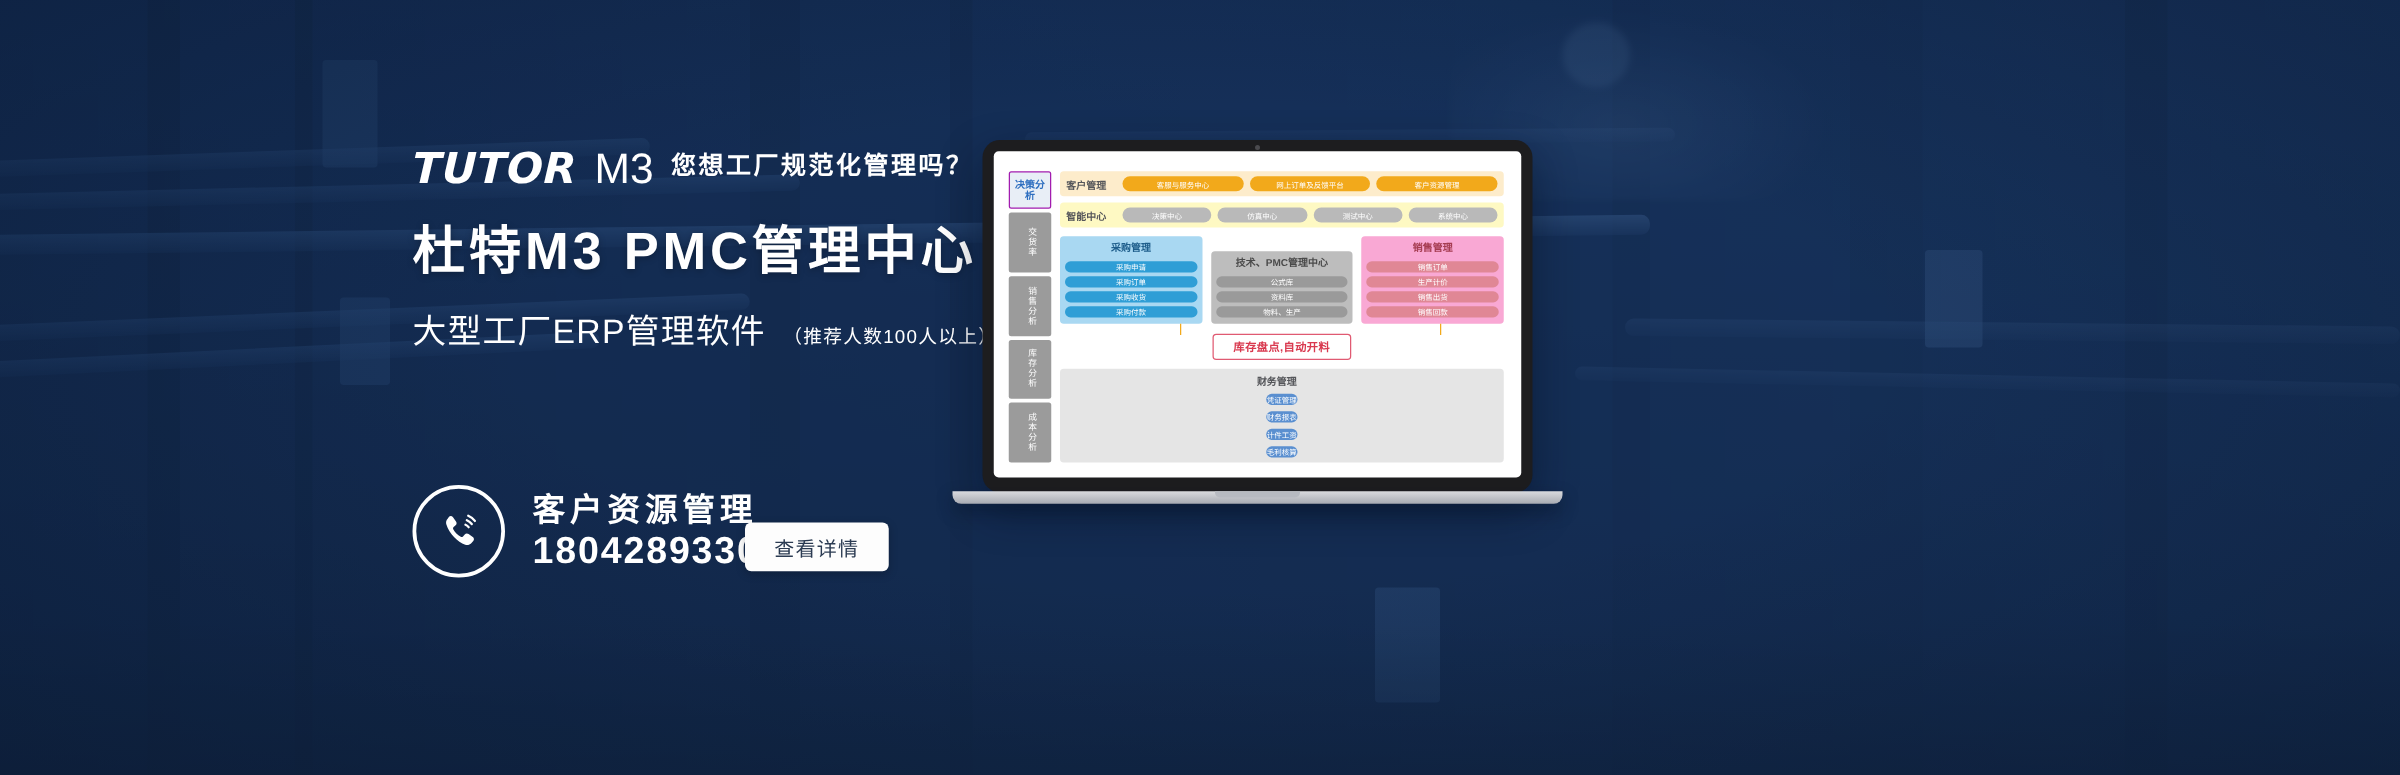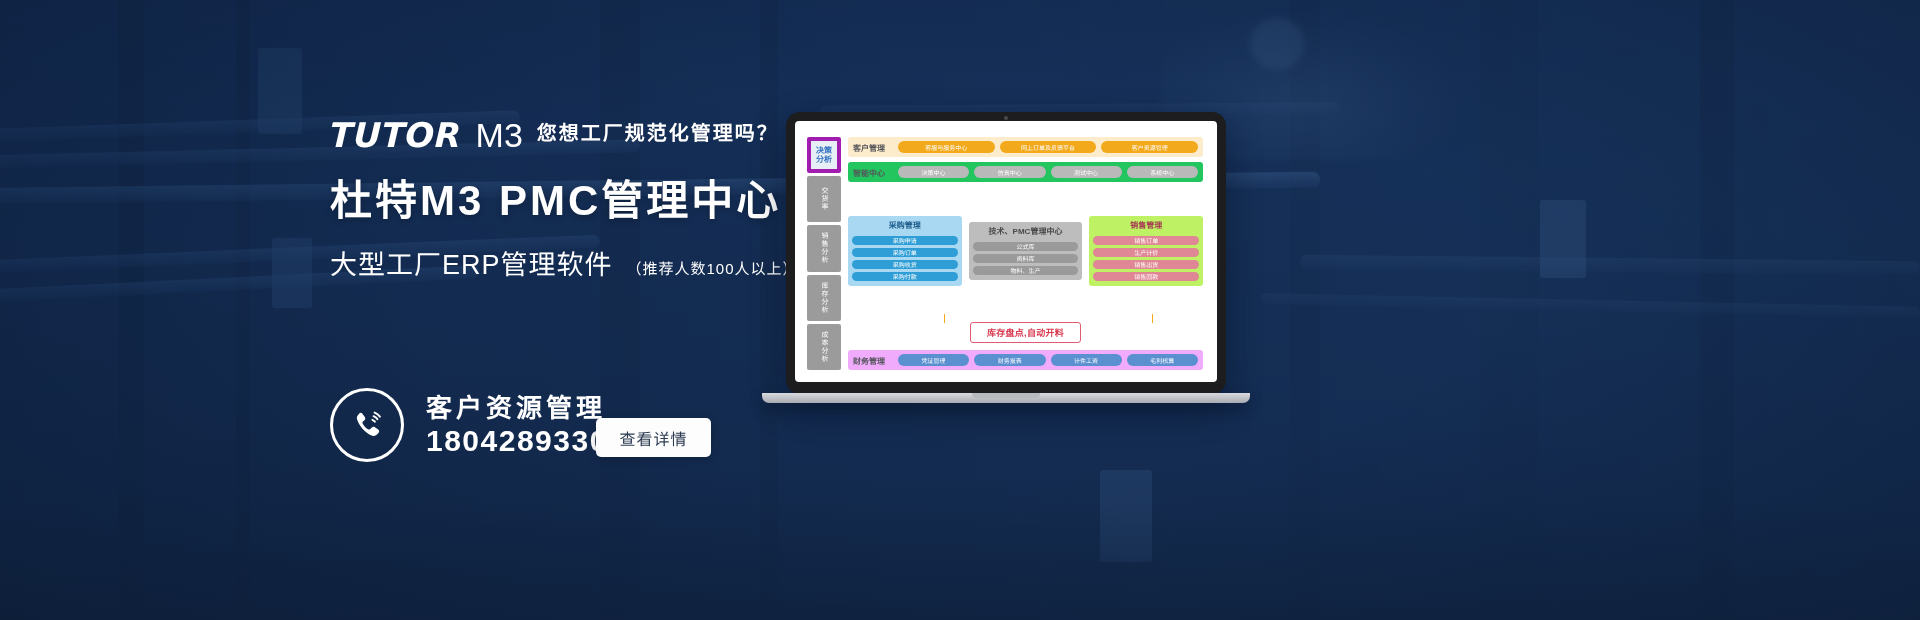--- a/index.html
+++ b/index.html
@@ -116,63 +116,63 @@
         background:linear-gradient(180deg,#d9dade,#a8abb2);
         border-radius:0 0 7px 7px;box-shadow:0 6px 14px rgba(4,14,32,.40);}
   .notch{position:absolute;left:50%;top:281px;margin-left:-34px;width:68px;height:5px;
          background:#b7bac1;border-radius:0 0 4px 4px;}
 
   
   .erp{position:absolute;inset:0;padding:16px 14px 12px 12px;box-sizing:border-box;
        display:flex;gap:7px;font-family:"Liberation Sans",sans-serif;}
 
   .erp-left{width:34px;display:flex;flex-direction:column;gap:3px;flex:0 0 auto;}
-  .dec-head{background:#e8eef6;border:4px solid #a21caf;border-radius:2px;
+  .dec-head{background:#e8eef6;border:1px solid #a21caf;border-radius:2px;
             color:#2f6fc0;font-weight:bold;font-size:8px;line-height:9px;
             padding:5px 2px;text-align:center;}
   .dec-item{flex:1;background:#9b9b9b;border-radius:2px;color:#ffffff;font-size:7px;
             line-height:8px;display:flex;align-items:center;justify-content:center;
             text-align:center;padding:2px 1px;}
   .dec-item span{writing-mode:vertical-rl;text-orientation:upright;letter-spacing:1px;}
 
   .erp-right{flex:1;display:flex;flex-direction:column;gap:5px;}
 
   .band{display:flex;align-items:center;border-radius:3px;padding:4px 5px;gap:5px;}
   .band-label{font-size:8px;font-weight:bold;color:#55565a;flex:0 0 auto;width:40px;}
   .pill{flex:1;border-radius:7px;height:12px;font-size:6px;color:#fff;
         display:flex;align-items:center;justify-content:center;text-align:center;
         overflow:hidden;white-space:nowrap;}
 
   .band-customer{background:#fdeccb;}
   .band-customer .pill{background:#f2a91b;}
-  .band-smart{background:#22c55e;}
+  .band-smart{background:#fef9c3;}
   .band-smart .pill{background:#b9b9b9;}
   .band-stock{background:#fbe0c4;}
   .band-stock .pill{background:#f5ad2c;}
-  .band-fin{background:#f0abfc;}
+  .band-fin{background:#e5e5e5;flex-direction:column;}
   .band-fin .pill{background:#5a8fd0;}
 
-  .mid{flex:1;display:flex;gap:7px;align-items:center;position:relative;}
+  .mid{flex:1;display:flex;gap:7px;align-items:flex-end;position:relative;}
   .col{flex:1;border-radius:3px;padding:4px 4px 5px 4px;display:flex;
        flex-direction:column;gap:3px;box-sizing:border-box;}
   .col-title{font-size:8px;font-weight:bold;text-align:center;line-height:10px;
              padding:1px 0 2px 0;}
   .chip{border-radius:6px;height:12px;font-size:6px;color:#fff;display:flex;
         align-items:center;justify-content:center;flex:1;white-space:nowrap;}
 
   .col-purchase{background:#a9d8f2;}
   .col-purchase .col-title{color:#1f5e8c;}
   .col-purchase .chip{background:#2f9ed6;}
   .col-production{background:#b8e2b4;}
   .col-production .col-title{color:#2c6b2c;}
   .col-production .chip{background:#3fae4a;}
   .col-tech{background:#bdbdbd;}
   .col-tech .col-title{color:#4a4a4a;}
   .col-tech .chip{background:#9a9a9a;}
-  .col-sales{background:#bef264;}
+  .col-sales{background:#f9a8d4;}
   .col-sales .col-title{color:#a53c51;}
   .col-sales .chip{background:#e08795;}
 
   .highlight-row{display:flex;justify-content:center;padding:3px 0 2px 0;}
   .highlight-box{border:1.4px solid #e05a72;border-radius:3px;background:#fff;
                  color:#d9394f;font-size:9px;font-weight:bold;letter-spacing:.3px;
                  padding:3px 16px;white-space:nowrap;}
 
   .arrow-v{position:absolute;width:1.6px;background:#f2a91b;}
   .mid-arrow-l{left:27%;bottom:-9px;height:9px;}

